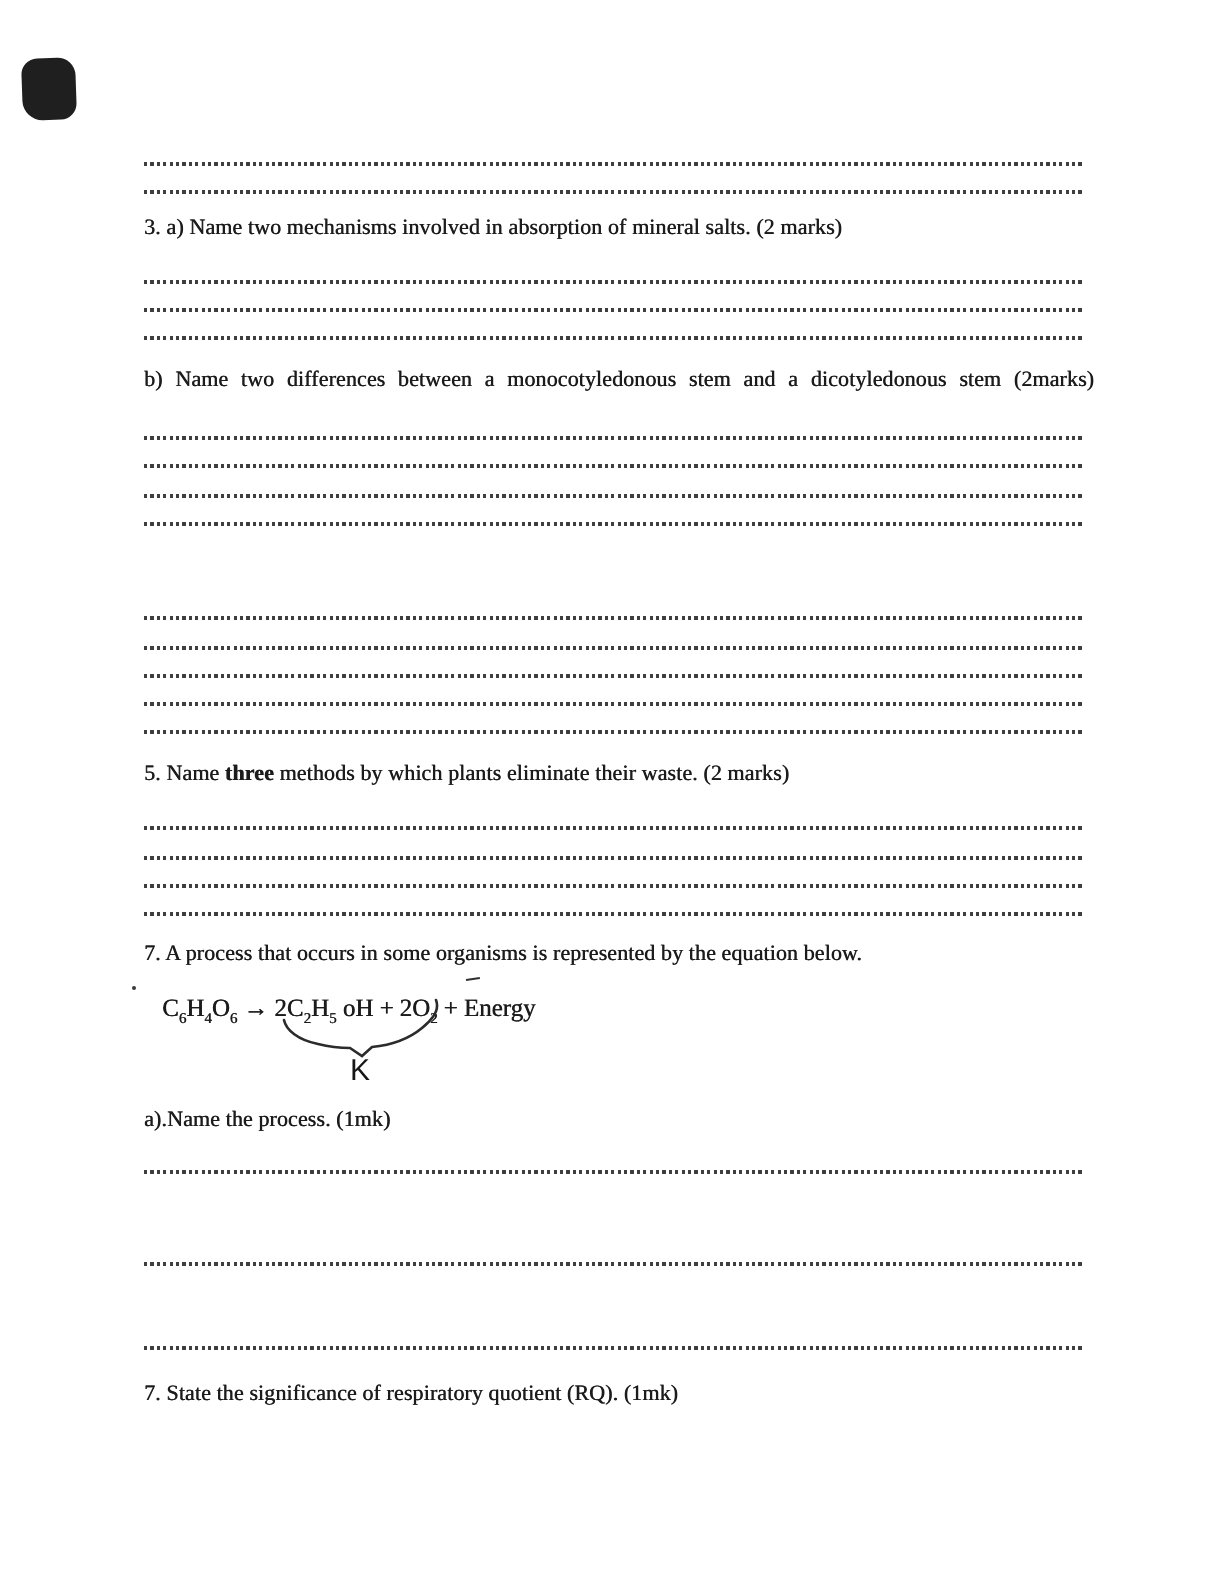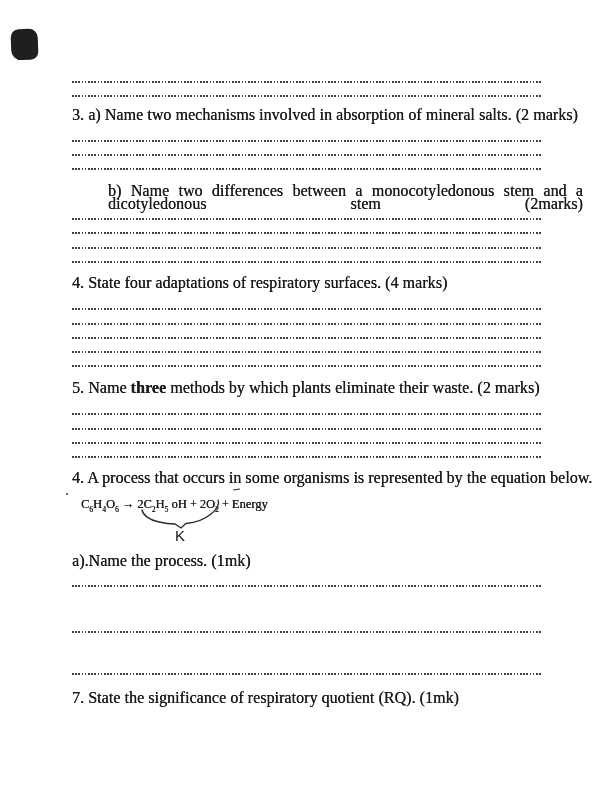--- a/index.html
+++ b/index.html
@@ -1,26 +1,26 @@
 <!DOCTYPE html>
 <html><head>
 <meta charset="utf-8">
 <style>
   html,body { margin:0; padding:0; background:#ffffff; }
   .page {
     position:relative; width:612px; height:792px; background:#ffffff;
     font-family:"Liberation Serif", serif; color:#1c1c1c; overflow:hidden;
   }
   .q {
-    position:absolute; left:72px; font-size:16px; line-height:13px;
+    position:absolute; left:72px; font-size:11px; line-height:13px;
     white-space:nowrap; letter-spacing:0.05px;
     text-shadow:0.25px 0 0 #1c1c1c;
   }
   .q.justify {
-    white-space:normal; width:475px; text-align:justify; text-align-last:justify;margin-left:36px;
+    white-space:normal; width:475px; text-align:justify; text-align-last:justify;
   }
   .dline {
     position:absolute; left:72px; width:469px; height:1.5px;
     background-image:repeating-linear-gradient(90deg,#3f3f3f 0 1.6px,transparent 1.6px 3.2px);
   }
   sub { font-size:7.5px; line-height:0; letter-spacing:0; }
   .eq {
     position:absolute; left:81px; top:497px; font-size:12.5px;
     white-space:nowrap; text-shadow:0.25px 0 0 #1c1c1c;
   }
@@ -59,36 +59,35 @@
   <div class="dline" style="top:154px"></div>
   <div class="dline" style="top:168px"></div>
 
   <div class="q justify" style="top:184px">b) Name two differences between a monocotyledonous stem and a dicotyledonous stem (2marks)</div>
 
   <div class="dline" style="top:218px"></div>
   <div class="dline" style="top:232px"></div>
   <div class="dline" style="top:247px"></div>
   <div class="dline" style="top:261px"></div>
 
-  <div class="q" style="top:276px">4. State four adaptations of respiratory surfaces. (4 marks)</div>
 
   <div class="dline" style="top:308px"></div>
   <div class="dline" style="top:323px"></div>
   <div class="dline" style="top:337px"></div>
   <div class="dline" style="top:351px"></div>
   <div class="dline" style="top:365px"></div>
 
   <div class="q" style="top:381px"><span>5. Name </span><b>three</b><span> methods by which plants eliminate their waste. (2 marks)</span></div>
 
   <div class="dline" style="top:413px"></div>
   <div class="dline" style="top:428px"></div>
   <div class="dline" style="top:442px"></div>
   <div class="dline" style="top:456px"></div>
 
-  <div class="q" style="top:471px">4. A process that occurs in some organisms is represented by the equation below.</div>
+  <div class="q" style="top:471px">7. A process that occurs in some organisms is represented by the equation below.</div>
 
   <div class="stray-dot"></div>
   <div class="eq"><span>C</span><sub>6</sub><span>H</span><sub>4</sub><span>O</span><sub>6</sub><span class="sp">→</span><span>2C</span><sub>2</sub><span>H</span><sub>5</sub>&nbsp;<span>oH</span><span class="sp">+</span><span>2O</span><sub>2</sub><span class="sp">+</span><span>Energy</span></div>
   <div class="overbar-mark"></div>
 
   <svg class="brace" width="90" height="32" viewBox="0 0 90 32">
     <path d="M2,12 C3,17 9,22 19,24 C25,25.5 31,26 35,26 L41,30 L46,25.5 C56,24.5 65,21 71,16 C76,12 80,7 78,2" fill="none" stroke="#2b2b2b" stroke-width="1.3" stroke-linecap="round"></path>
   </svg>
   <div class="k-label">K</div>
 

